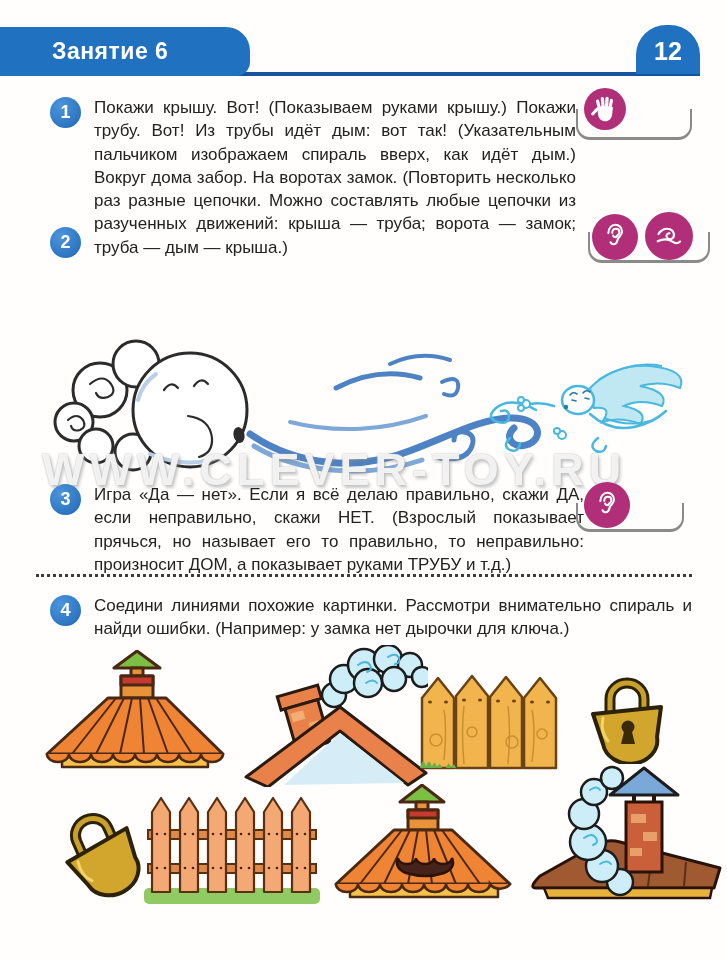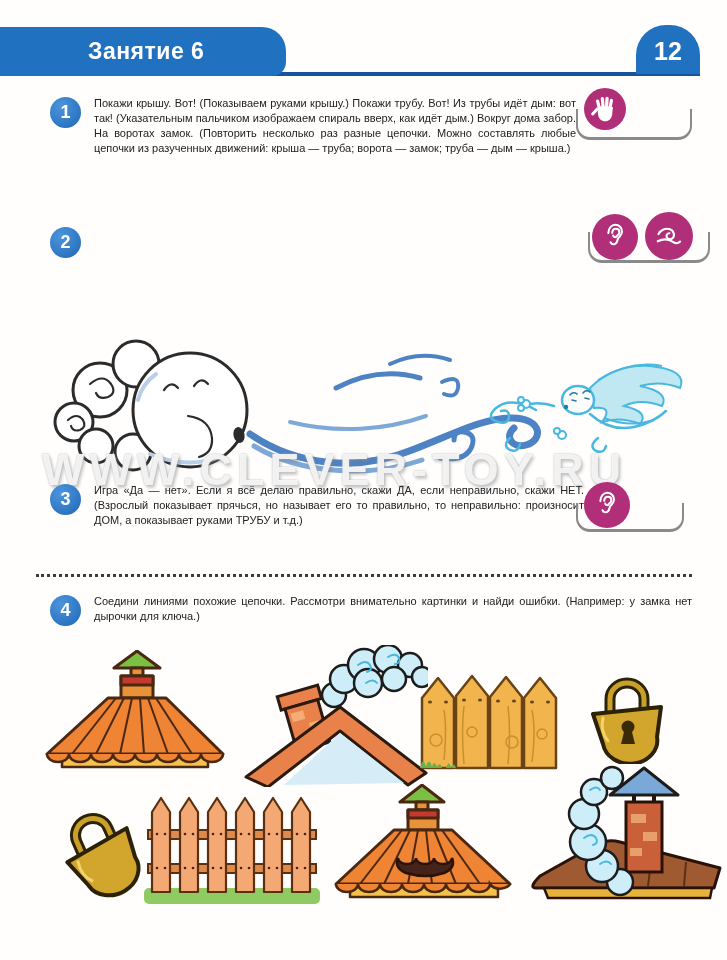--- a/index.html
+++ b/index.html
@@ -1,31 +1,31 @@
 <!DOCTYPE html>
 <html lang="ru"><head>
 <meta charset="utf-8">
 <style>
   html,body{margin:0;padding:0;background:#e8e8e8;}
   .page{position:relative;width:727px;height:960px;background:#fffefd;margin:0 auto;
         font-family:"Liberation Sans",sans-serif;color:#222;overflow:hidden;}
   
   .lesson-tab{position:absolute;left:0;top:27px;width:250px;height:49px;background:#2171c1;
-        border-radius:0 24px 14px 0;display:flex;align-items:center;padding-left:36px;}
+        border-radius:0 24px 14px 0;display:flex;align-items:center;}
   .lesson-tab span{color:#fff;font-weight:bold;font-size:23px;padding-left:52px;letter-spacing:.5px;}
   .header-line{position:absolute;left:0;top:72px;width:700px;height:4px;background:#17549e;}
   .page-num{position:absolute;left:636px;top:25px;width:64px;height:49px;background:#2171c1;
         border-radius:30px 30px 0 0;display:flex;align-items:center;justify-content:center;
         color:#ffffff;font-weight:bold;font-size:25px;padding-top:4px;box-sizing:border-box;}
   
   .task{position:absolute;left:50px;display:flex;gap:13px;align-items:flex-start;}
   .num{flex:0 0 31px;width:31px;height:31px;border-radius:50%;margin-top:1px;
        background:radial-gradient(circle at 35% 30%, #4c95dd, #1f67b5);
        color:#fff;font-weight:bold;font-size:18px;display:flex;align-items:center;justify-content:center;}
-  .task-text{font-size:11px;line-height:1.37;text-align:justify;}
+  .task-text{font-size:17px;line-height:1.37;text-align:justify;}
   .task-text p{margin:0;}
   
   .icon-circle{position:absolute;border-radius:50%;background:#b02f78;
        display:flex;align-items:center;justify-content:center;}
   .icon-circle svg{width:72%;height:72%;}
   .bracket{position:absolute;border-left:2px solid #8a8a8a;border-right:2px solid #8a8a8a;
        border-bottom:3px solid #8a8a8a;border-radius:0 0 14px 14px;}
   
   .watermark{position:absolute;left:42px;top:444px;font-size:45px;font-weight:bold;letter-spacing:5px;
        color:rgba(250,250,250,.88);text-shadow:0 0 2px rgba(170,170,170,.9),2px 3px 3px rgba(130,130,130,.4);
@@ -159,21 +159,21 @@
       <path d="M10.3 9.3c.1-1.9 1.3-3 2.7-3 1.5 0 2.5 1.1 2.5 2.5 0 1.7-1.5 2.2-2.2 3.3"></path>
       <path d="M12.9 12.4c-.9.2-1.7-.3-1.9-1.2"></path>
     </svg>
   </div>
 
   <div class="dotted-sep"></div>
 
   <div class="task" style="top:594px;">
     <div class="num">4</div>
     <div class="task-text" style="width:598px;">
-        <p>Соедини линиями похожие цепочки. Рассмотри внимательно картинки и найди ошибки. (Например: у замка нет дырочки для ключа.)</p>
+        <p>Соедини линиями похожие картинки. Рассмотри внимательно спираль и найди ошибки. (Например: у замка нет дырочки для ключа.)</p>
       </div>
   </div>
 
   <svg class="pic" style="left:40px;top:650px;width:190px;height:124px;" viewBox="0 0 190 124">
     <g stroke="#4a2812" stroke-width="3" stroke-linejoin="round">
       <path d="M74 18 L120 18 L97 1 Z" fill="#7cc043"></path>
       <rect x="91" y="18" width="12" height="8" fill="#e8923a"></rect>
       <rect x="81" y="26" width="32" height="22" fill="#e8923a"></rect>
       <rect x="81" y="26" width="32" height="9" fill="#c5392e"></rect>
       <rect x="22" y="104" width="146" height="13" fill="#f5c14b" stroke-width="2.5"></rect>

